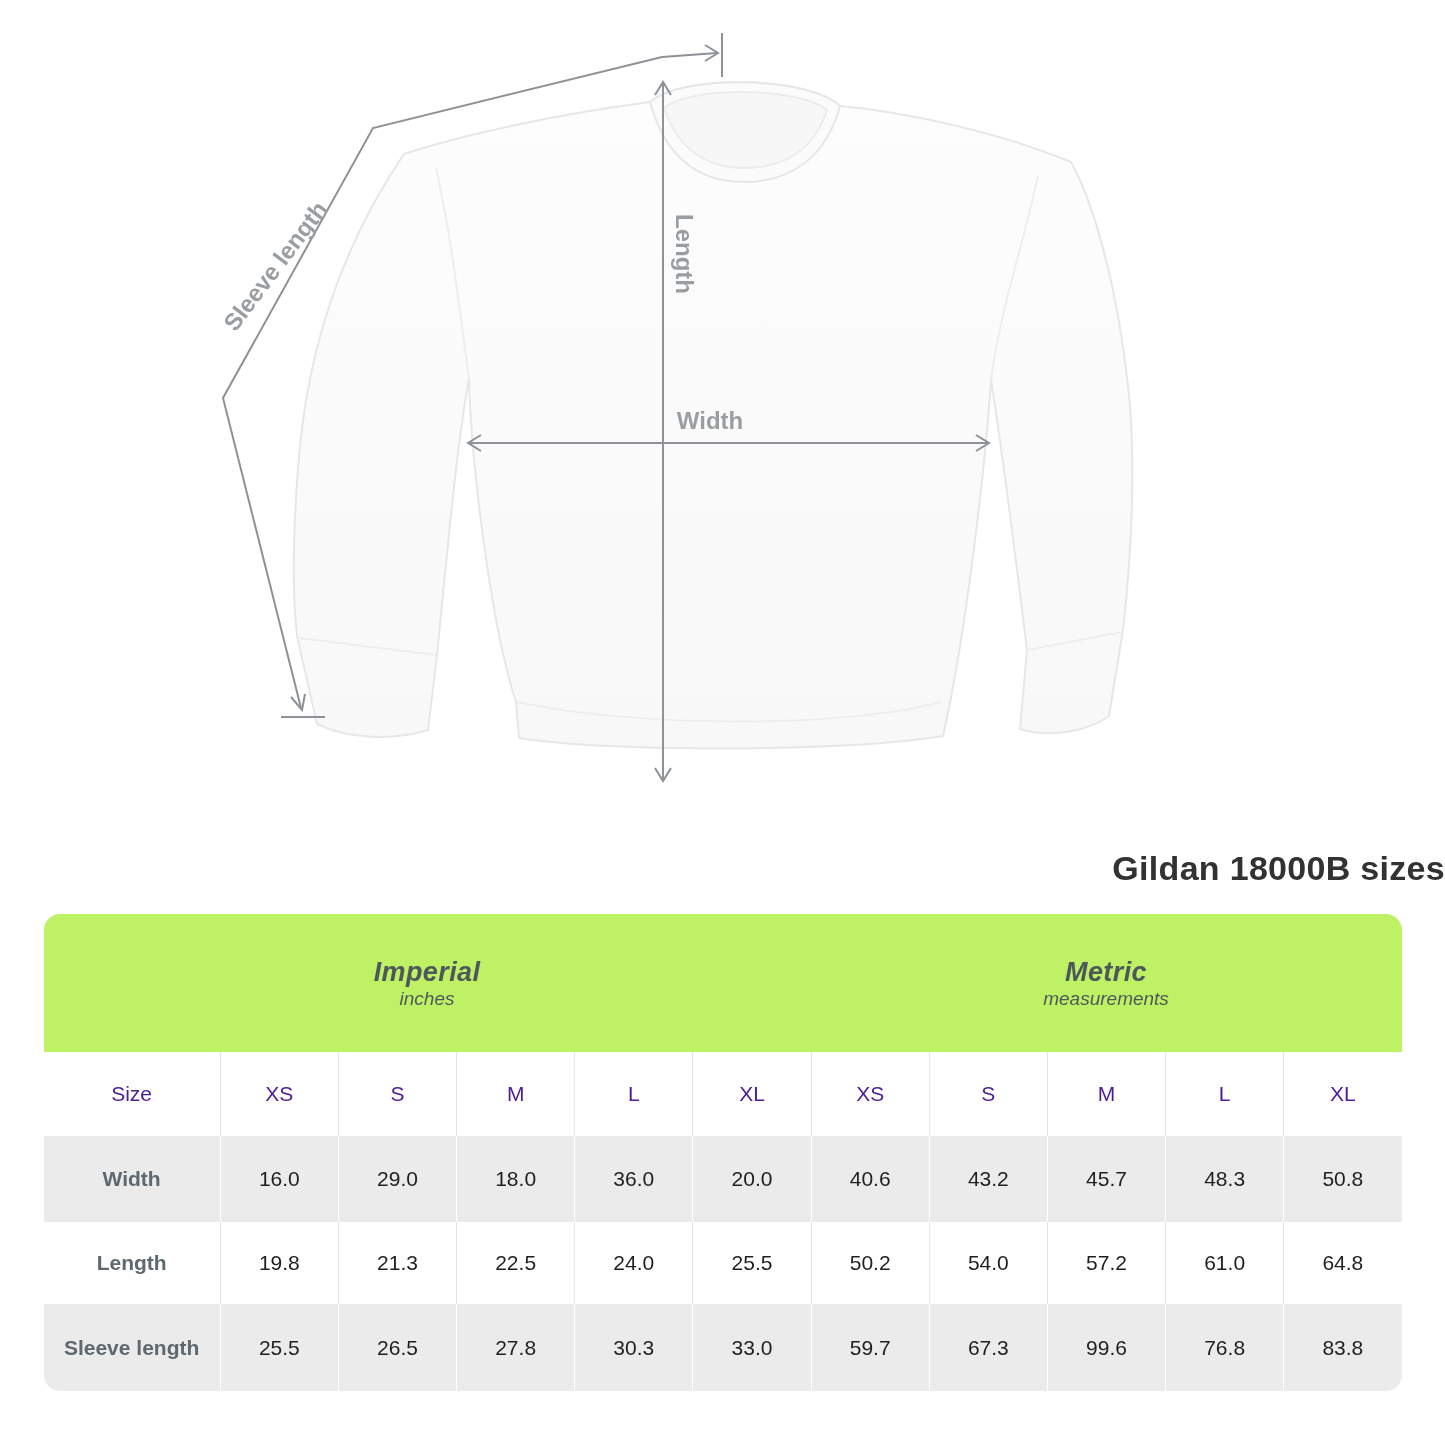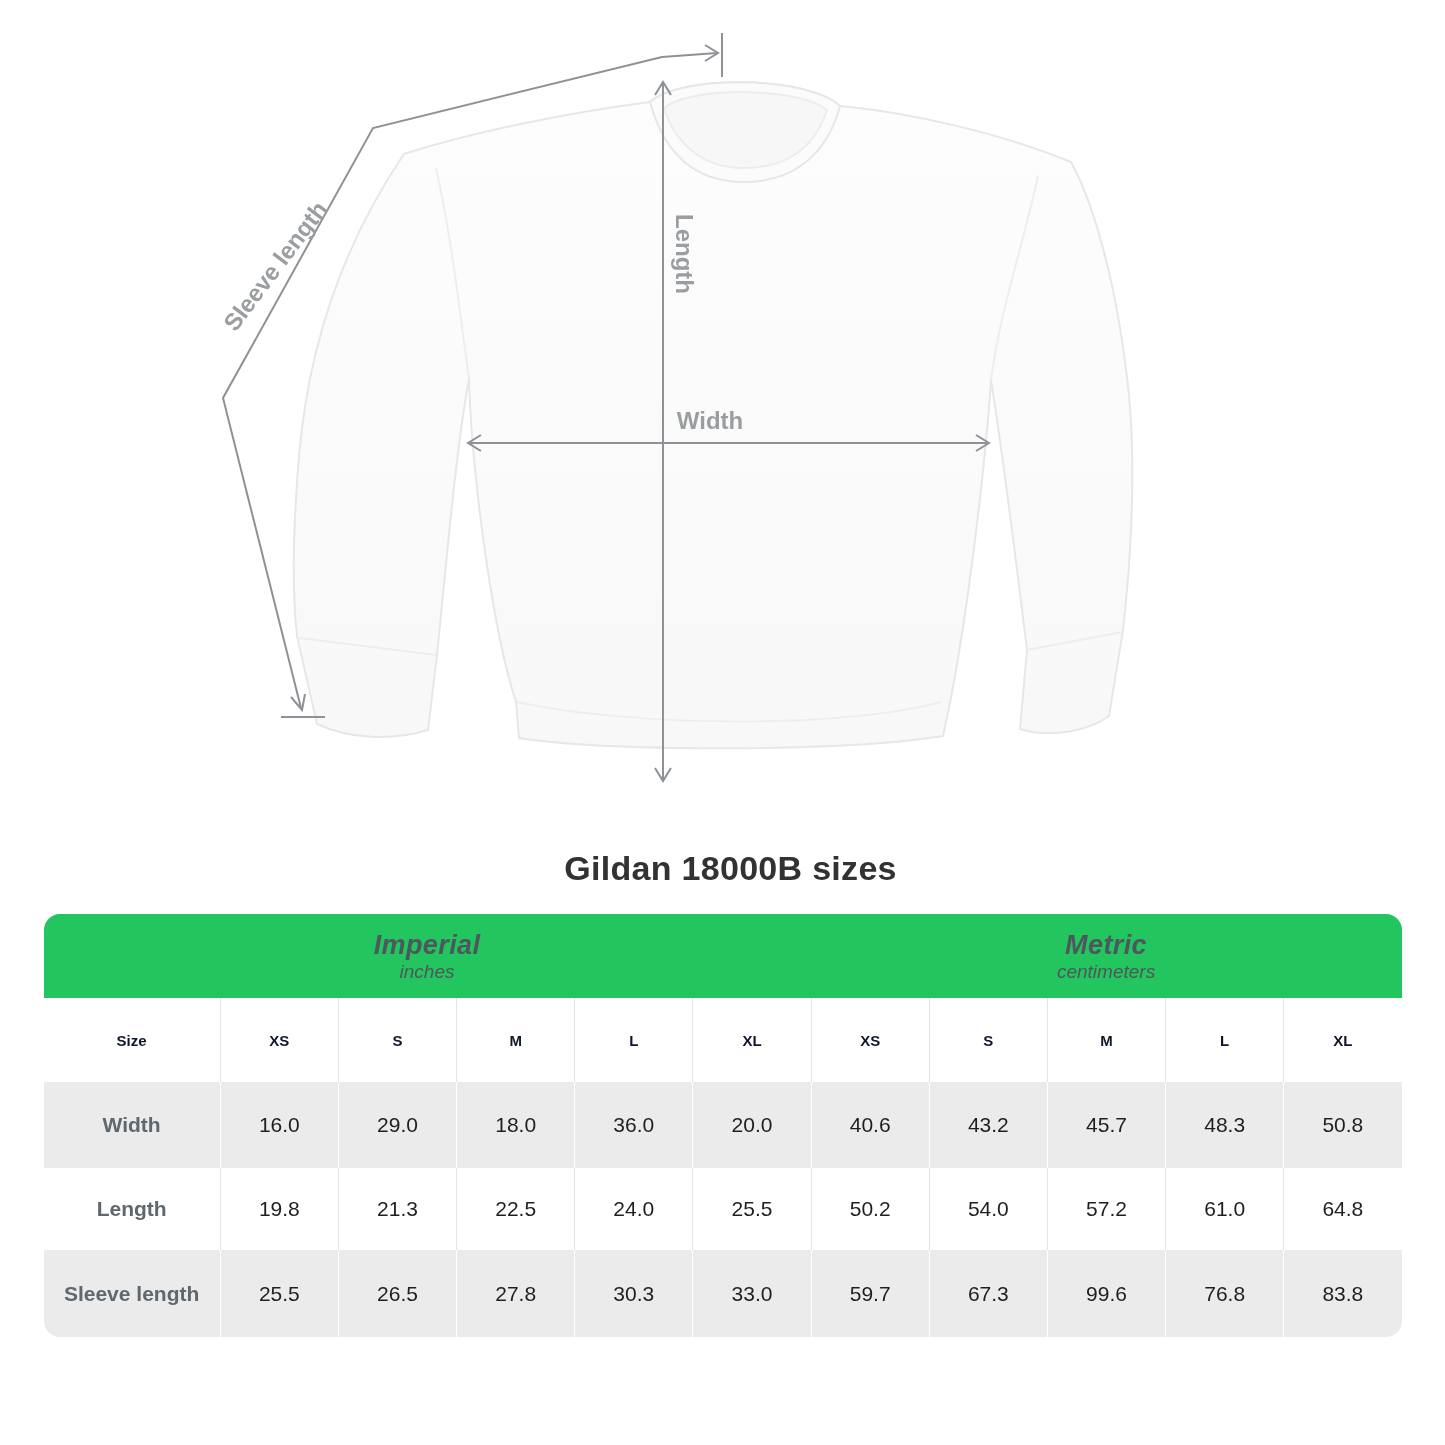--- a/index.html
+++ b/index.html
@@ -20,25 +20,25 @@
   
   .diagram {
     position: relative;
     width: 1445px;
     height: 835px;
   }
   .diagram svg { position: absolute; left: 0; top: 0; }
 
   
   .title {
-    text-align: center;
+    text-align: right;
     font-size: 34px;
     font-weight: bold;
     color: #323232;
-    margin: 14px 16px 10px 0;
+    margin: 14px 0 10px 0;
     letter-spacing: .3px;
     padding-left: 32px;
   }
   .subtitle {
     text-align: center;
     font-size: 20px;
     font-style: italic;
     color: #4a4a4a;
   }
 
@@ -54,37 +54,37 @@
     border-collapse: separate;
     border-spacing: 0;
     table-layout: fixed;
   }
   table.sizes td {
     text-align: center;
     vertical-align: middle;
     padding: 0;
   }
   tr.band td {
-    background: #22c55e;
-    height: 84px;
+    background: #bef264;
+    height: 138px;
   }
   .group-label {
     font-size: 27px;
     font-weight: bold;
     font-style: italic;
     color: #4e575d;
     letter-spacing: .4px;
   }
   .group-unit {
     font-size: 19px;
     font-style: italic;
     color: #50575b;
   }
   tr.head td { background: #ffffff; height: 84px; }
-  tr.head td { font-size: 15px; font-weight: bold; color: #0f172a; }
+  tr.head td { font-size: 21px; font-weight: normal; color: #4c1d95; }
   tr.r-width td  { height: 86px; }
   tr.r-length td { height: 82px; }
   tr.r-sleeve td { height: 87px; }
   tr.shade td { background: #ebebeb; }
   tr.plain td { background: #ffffff; }
   td.rowlabel { font-size: 21px; font-weight: bold; color: #5e686e; }
   td.val { font-size: 21px; color: #1f1f1f; }
   tr.head td.sep, tr.plain td.sep { border-left: 1px solid #e4e4e4; }
   tr.shade td.sep { border-left: 1px solid #ffffff; }
 </style>
@@ -185,21 +185,21 @@
           <col style="width:118px">
       </colgroup>
       <tbody>
         <tr class="band">
           <td colspan="6">
             <div class="group-label">Imperial</div>
             <div class="group-unit">inches</div>
           </td>
           <td colspan="5">
             <div class="group-label">Metric</div>
-            <div class="group-unit">centimeters</div>
+            <div class="group-unit">measurements</div>
           </td>
         </tr>
 
         <tr class="head">
           <td class="rowlabel">Size</td>
           <td class="sep">XS</td>
           <td class="sep">S</td>
           <td class="sep">M</td>
           <td class="sep">L</td>
           <td class="sep">XL</td>

